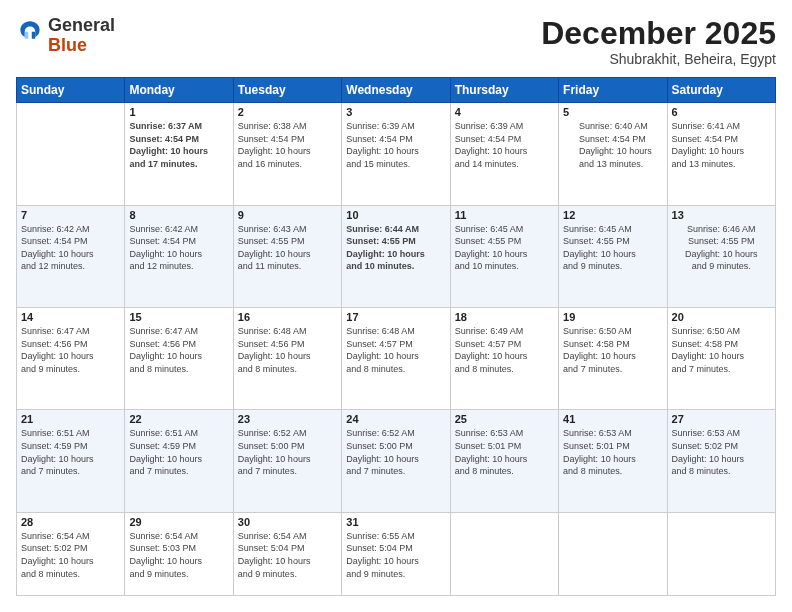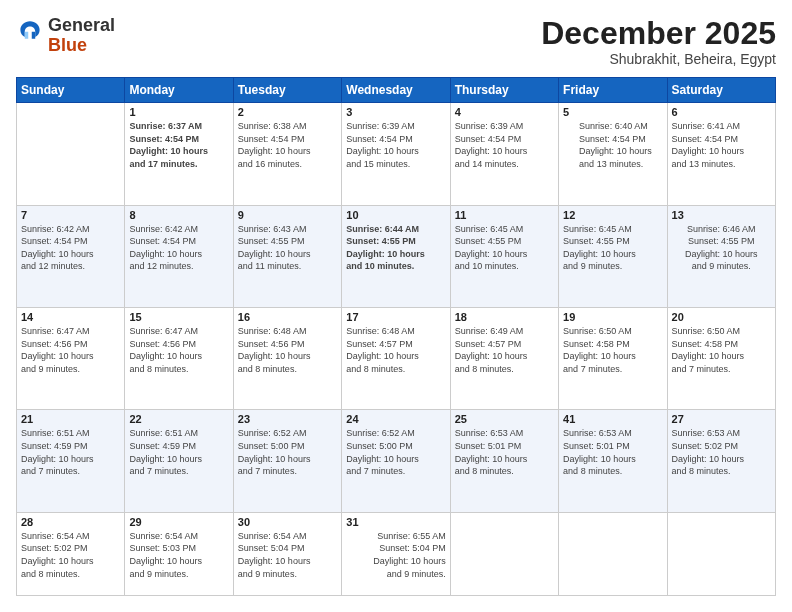--- a/index.html
+++ b/index.html
@@ -350,21 +350,21 @@
           </td>
           <td>
             <span class="day-num">30</span>
             <div class="day-info" style="white-space: pre-line;">Sunrise: 6:54 AM
 Sunset: 5:04 PM
 Daylight: 10 hours
 and 9 minutes.</div>
           </td>
           <td>
             <span class="day-num">31</span>
-            <div class="day-info" style="white-space: pre-line; text-align: right;">Sunrise: 6:55 AM
+            <div class="day-info" style="white-space: pre-line;">Sunrise: 6:55 AM
 Sunset: 5:04 PM
 Daylight: 10 hours
 and 9 minutes.</div>
           </td>
           <td class="empty-cell"></td>
           <td class="empty-cell"></td>
           <td class="empty-cell"></td>
         </tr>
       </tbody>
   </table>

